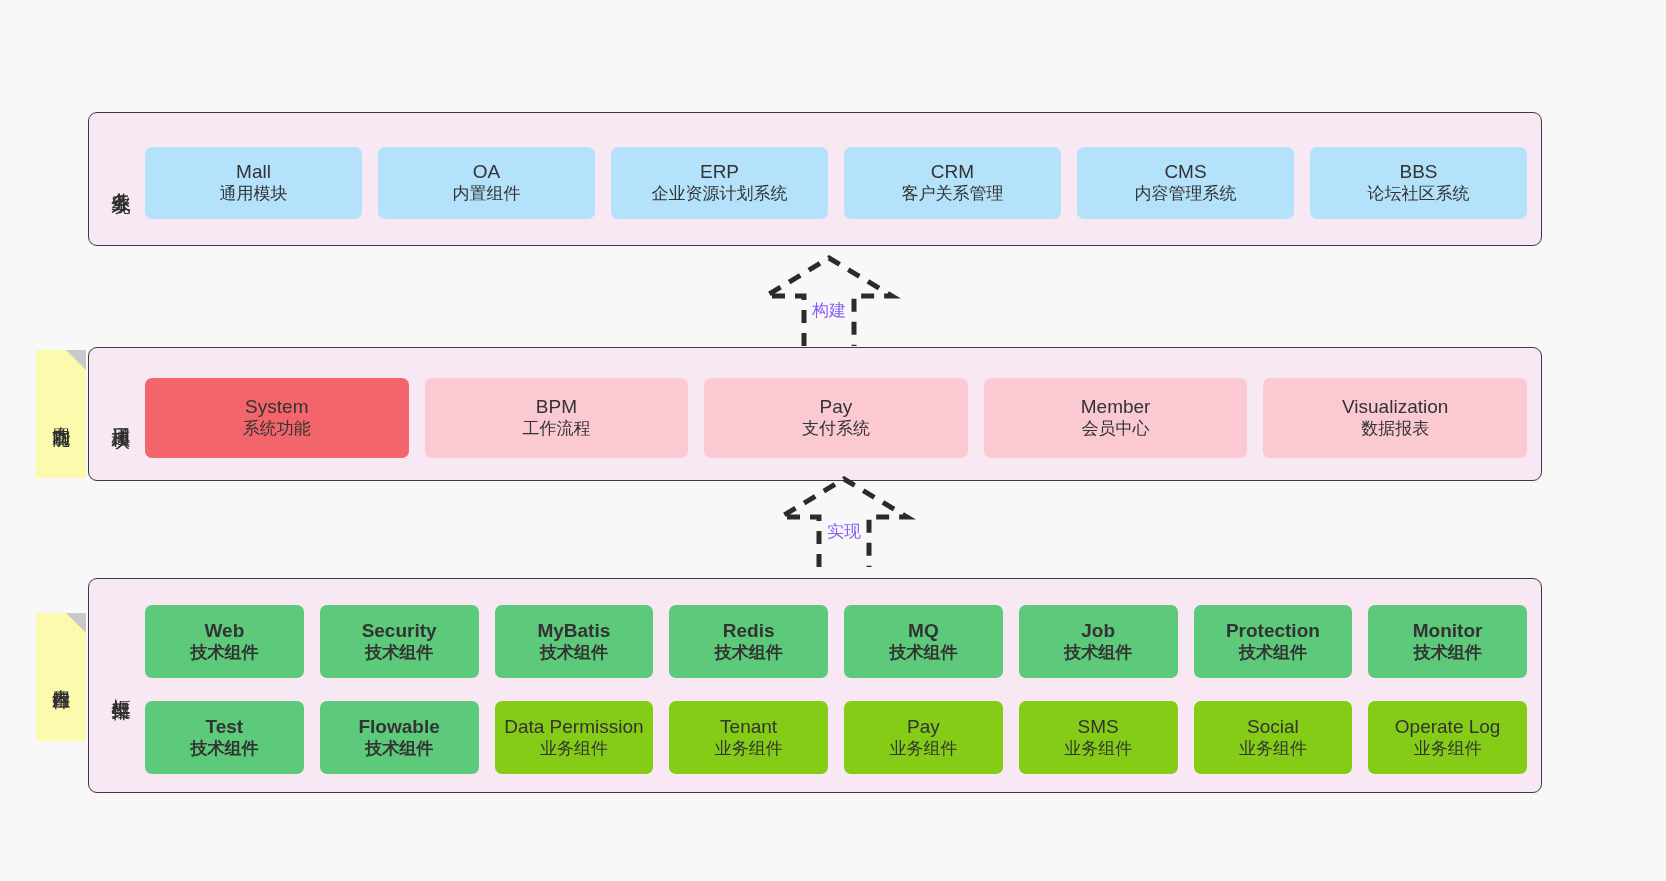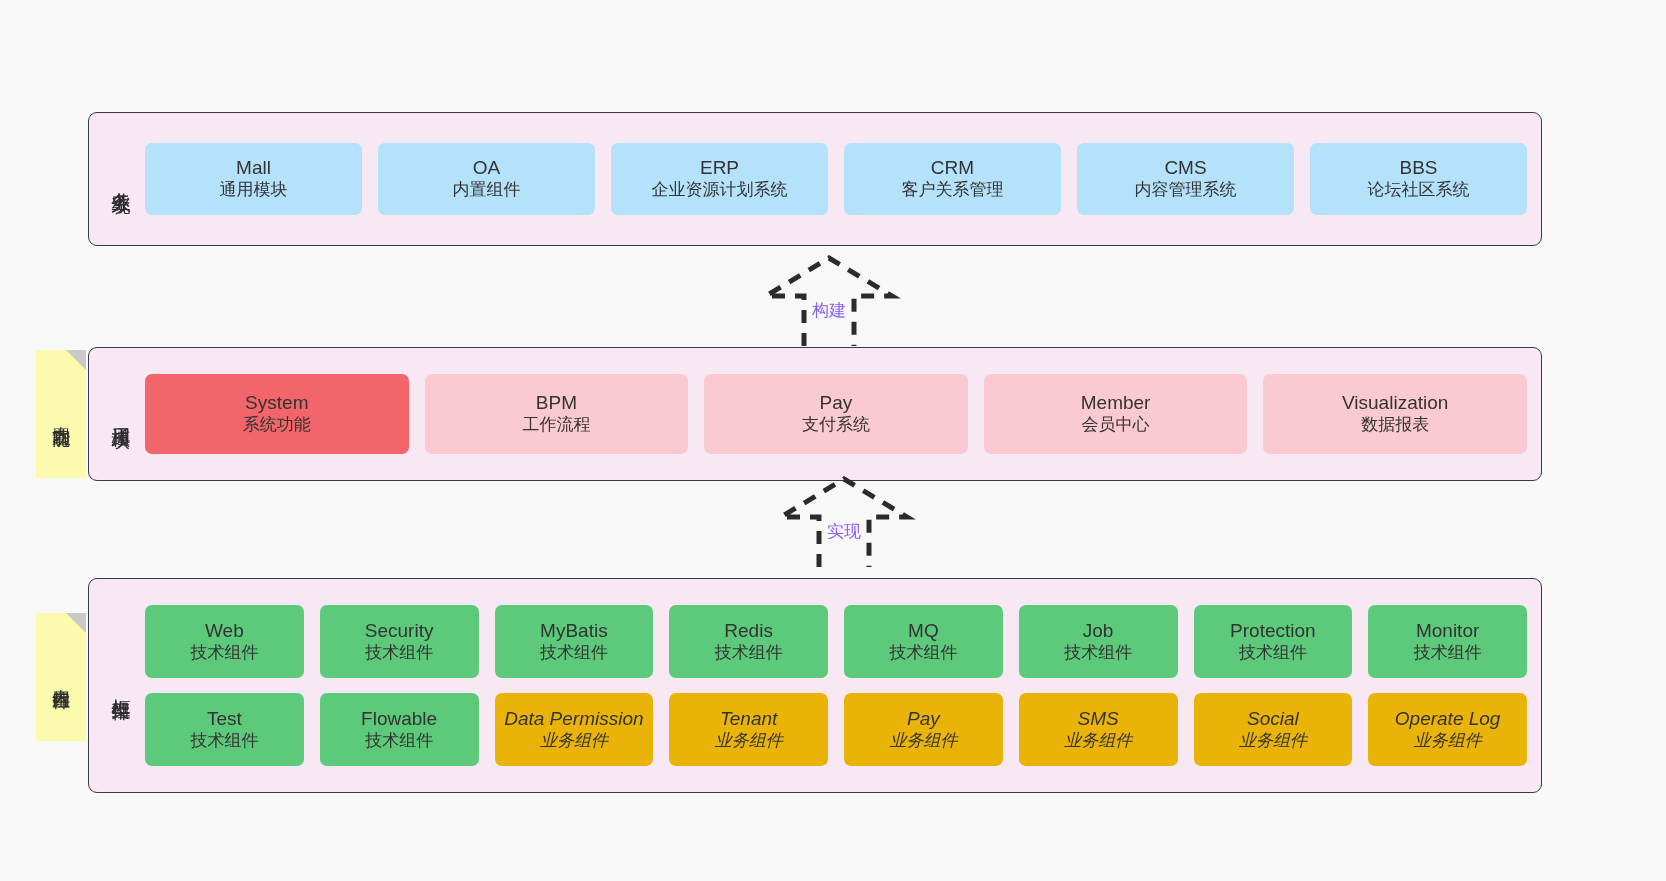--- a/index.html
+++ b/index.html
@@ -69,30 +69,31 @@
     flex: 1 1 0;
     border-radius: 7px;
     display: flex;
     flex-direction: column;
     align-items: center;
     justify-content: center;
     text-align: center;
     line-height: 1.2;
     box-sizing: border-box;
     padding: 20px 2px;
+    margin-top: 8px;
   }
   .card .t1 { font-size: 19px; }
   .card .t2 { font-size: 17px; }
 
   
   .c-blue       { background: #b5e2fb; }
   .c-red        { background: #f2656a; }
   .c-pink       { background: #fbc9d2; }
-  .c-green      { background: #5dc97a; }
-  .c-greenlight { background: #eab308; font-style: italic; }
+  .c-green      { background: #5dc97a; font-weight: bold; }
+  .c-greenlight { background: #84cc16; }
 
   
   #layer-business { left: 88px;  top: 112px; width: 1454px; height: 134px; }
   #layer-modules  { left: 88px;  top: 347px; width: 1454px; height: 134px; }
   #layer-framework{ left: 88px;  top: 578px; width: 1454px; height: 215px; }
 
   #layer-business .card  { height: 72px; }
   #layer-modules  .card  { height: 80px; }
   #layer-framework .card { height: 73px; }
 

